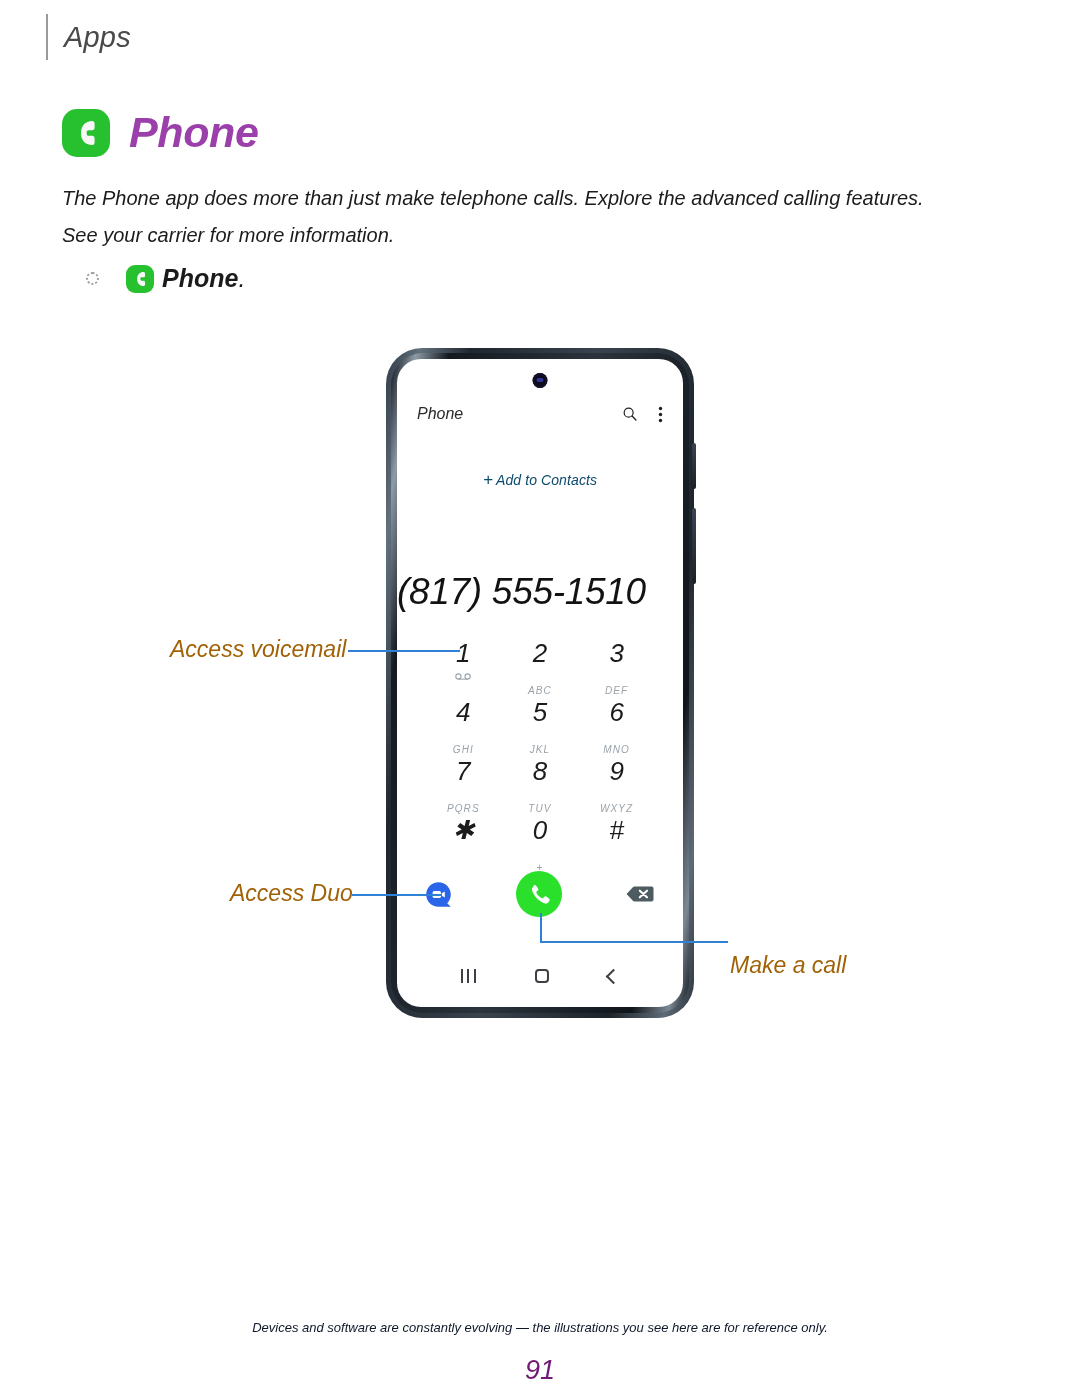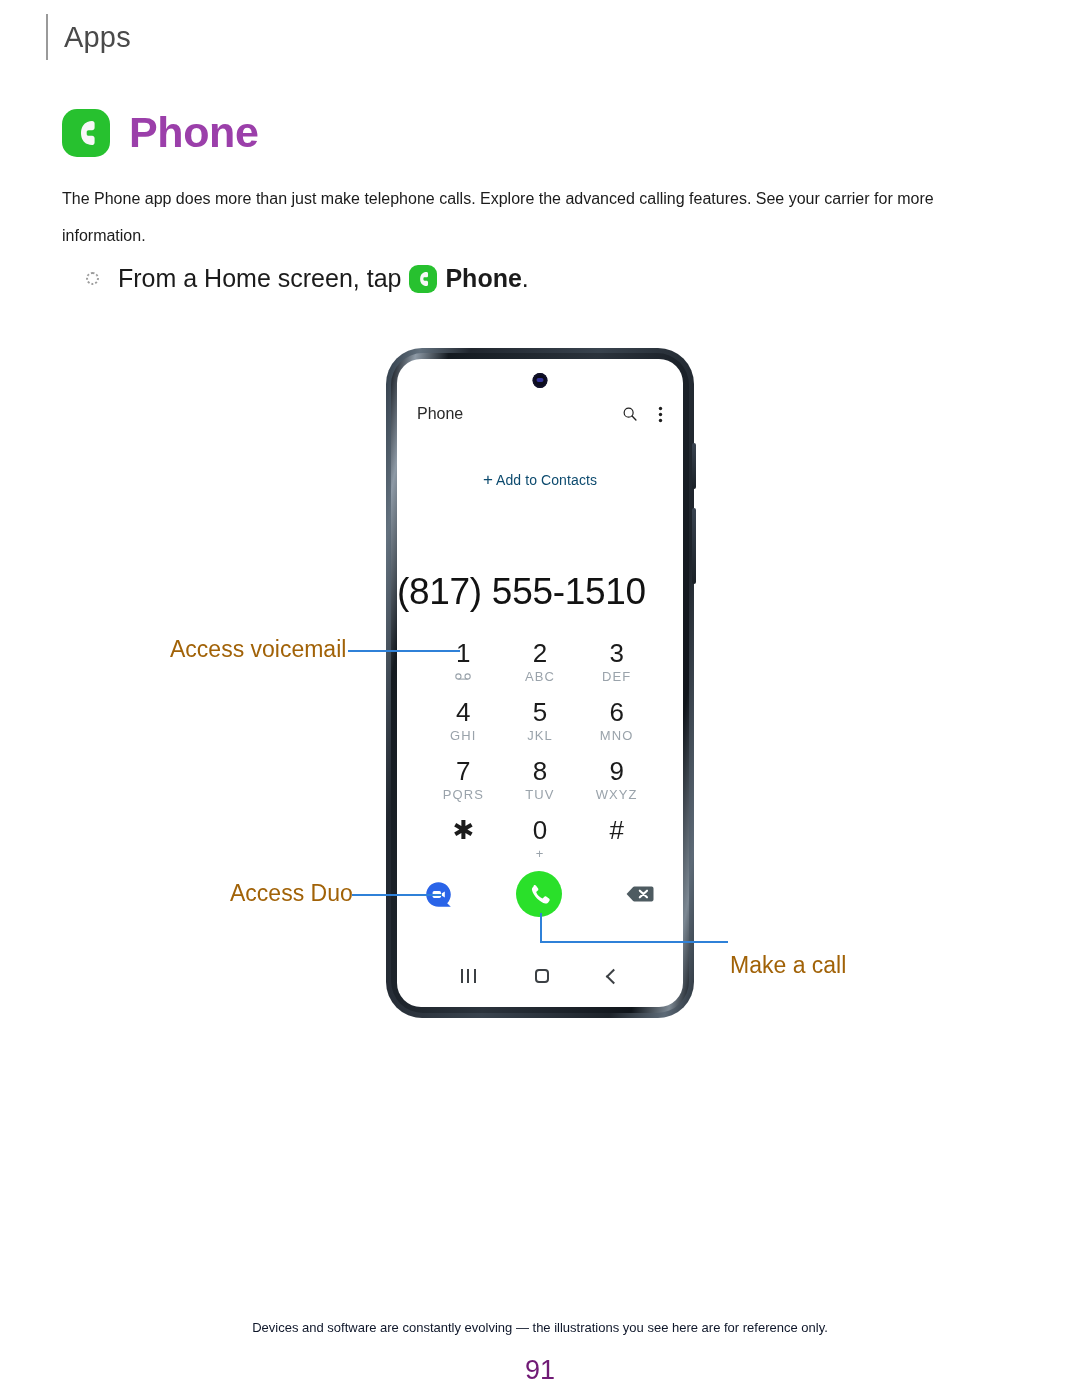--- a/index.html
+++ b/index.html
@@ -9,20 +9,21 @@
     background: #ffffff;
     font-family: "Liberation Sans", sans-serif;
     color: #1b1b1b;
     overflow: hidden;
   }
 
   .page {
     position: relative;
     width: 1080px;
     height: 1149px;
+    font-style: italic;
   }
 
   
   .running-head {
     position: absolute;
     left: 46px;
     top: 14px;
     display: flex;
     align-items: center;
     height: 46px;
@@ -64,21 +65,21 @@
     color: #9b3faa;
     letter-spacing: -0.4px;
   }
 
   
   .body-copy {
     position: absolute;
     left: 62px;
     top: 180px;
     width: 900px;
-    font-size: 16px;
+    font-size: 20px;
     line-height: 37px;
     color: #1b1b1b;
     font-weight: 400;
   }
 
   
   .step {
     position: absolute;
     left: 86px;
     top: 264px;
@@ -227,24 +228,24 @@
     justify-content: flex-start;
     padding-top: 3px;
   }
   .key .digit {
     font-size: 26px;
     color: #1b1b1b;
     font-weight: 400;
     line-height: 30px;
   }
   .key .letters {
-    font-size: 13px;
+    font-size: 10px;
     color: #9aa3ab;
     letter-spacing: 1.1px;
-    margin-top: 1px;
+    margin-top: 17px;
     height: 11px;
   }
   .key .vm-icon { margin-top: 3px; height: 11px; display: flex; align-items: center; }
   .key.star .digit, .key.hash .digit { font-size: 26px; }
 
   
   .actions {
     position: absolute;
     left: 28px; right: 28px;
     top: 512px;
@@ -352,21 +353,20 @@
         <path d="M30 12c-1.4 0-3 .2-4.6.9-3.7 1.6-6.4 5.3-6.4 11.1s2.7 9.5 6.4 11.1c1.6.7 3.2.9 4.6.9 1.6 0 2.6-1.2 2.6-2.6v-4.1c0-1.4-1.1-2.5-2.5-2.5h-3.6c-1 0-1.8-.8-1.8-1.8v-2c0-1 .8-1.8 1.8-1.8h3.6c1.4 0 2.5-1.1 2.5-2.5v-4.1c0-1.4-1-2.6-2.6-2.6z" fill="#f7f7f7"></path>
       </svg>
     </div>
     <div class="title-text">Phone</div>
   </div>
 
   <div class="body-copy">The Phone app does more than just make telephone calls. Explore the advanced calling features. See your carrier for more information.</div>
 
   <div class="step">
     <span class="bullet"></span>
-    <span>From a Home screen, tap</span>
     <span class="inline-icon">
       <svg width="28" height="28" viewBox="0 0 48 48" aria-hidden="true">
         <path d="M30 12c-1.4 0-3 .2-4.6.9-3.7 1.6-6.4 5.3-6.4 11.1s2.7 9.5 6.4 11.1c1.6.7 3.2.9 4.6.9 1.6 0 2.6-1.2 2.6-2.6v-4.1c0-1.4-1.1-2.5-2.5-2.5h-3.6c-1 0-1.8-.8-1.8-1.8v-2c0-1 .8-1.8 1.8-1.8h3.6c1.4 0 2.5-1.1 2.5-2.5v-4.1c0-1.4-1-2.6-2.6-2.6z" fill="#f7f7f7"></path>
       </svg>
     </span>
     <span class="bold">Phone</span>
       <span>.</span>
   </div>
 
   <div class="device">

